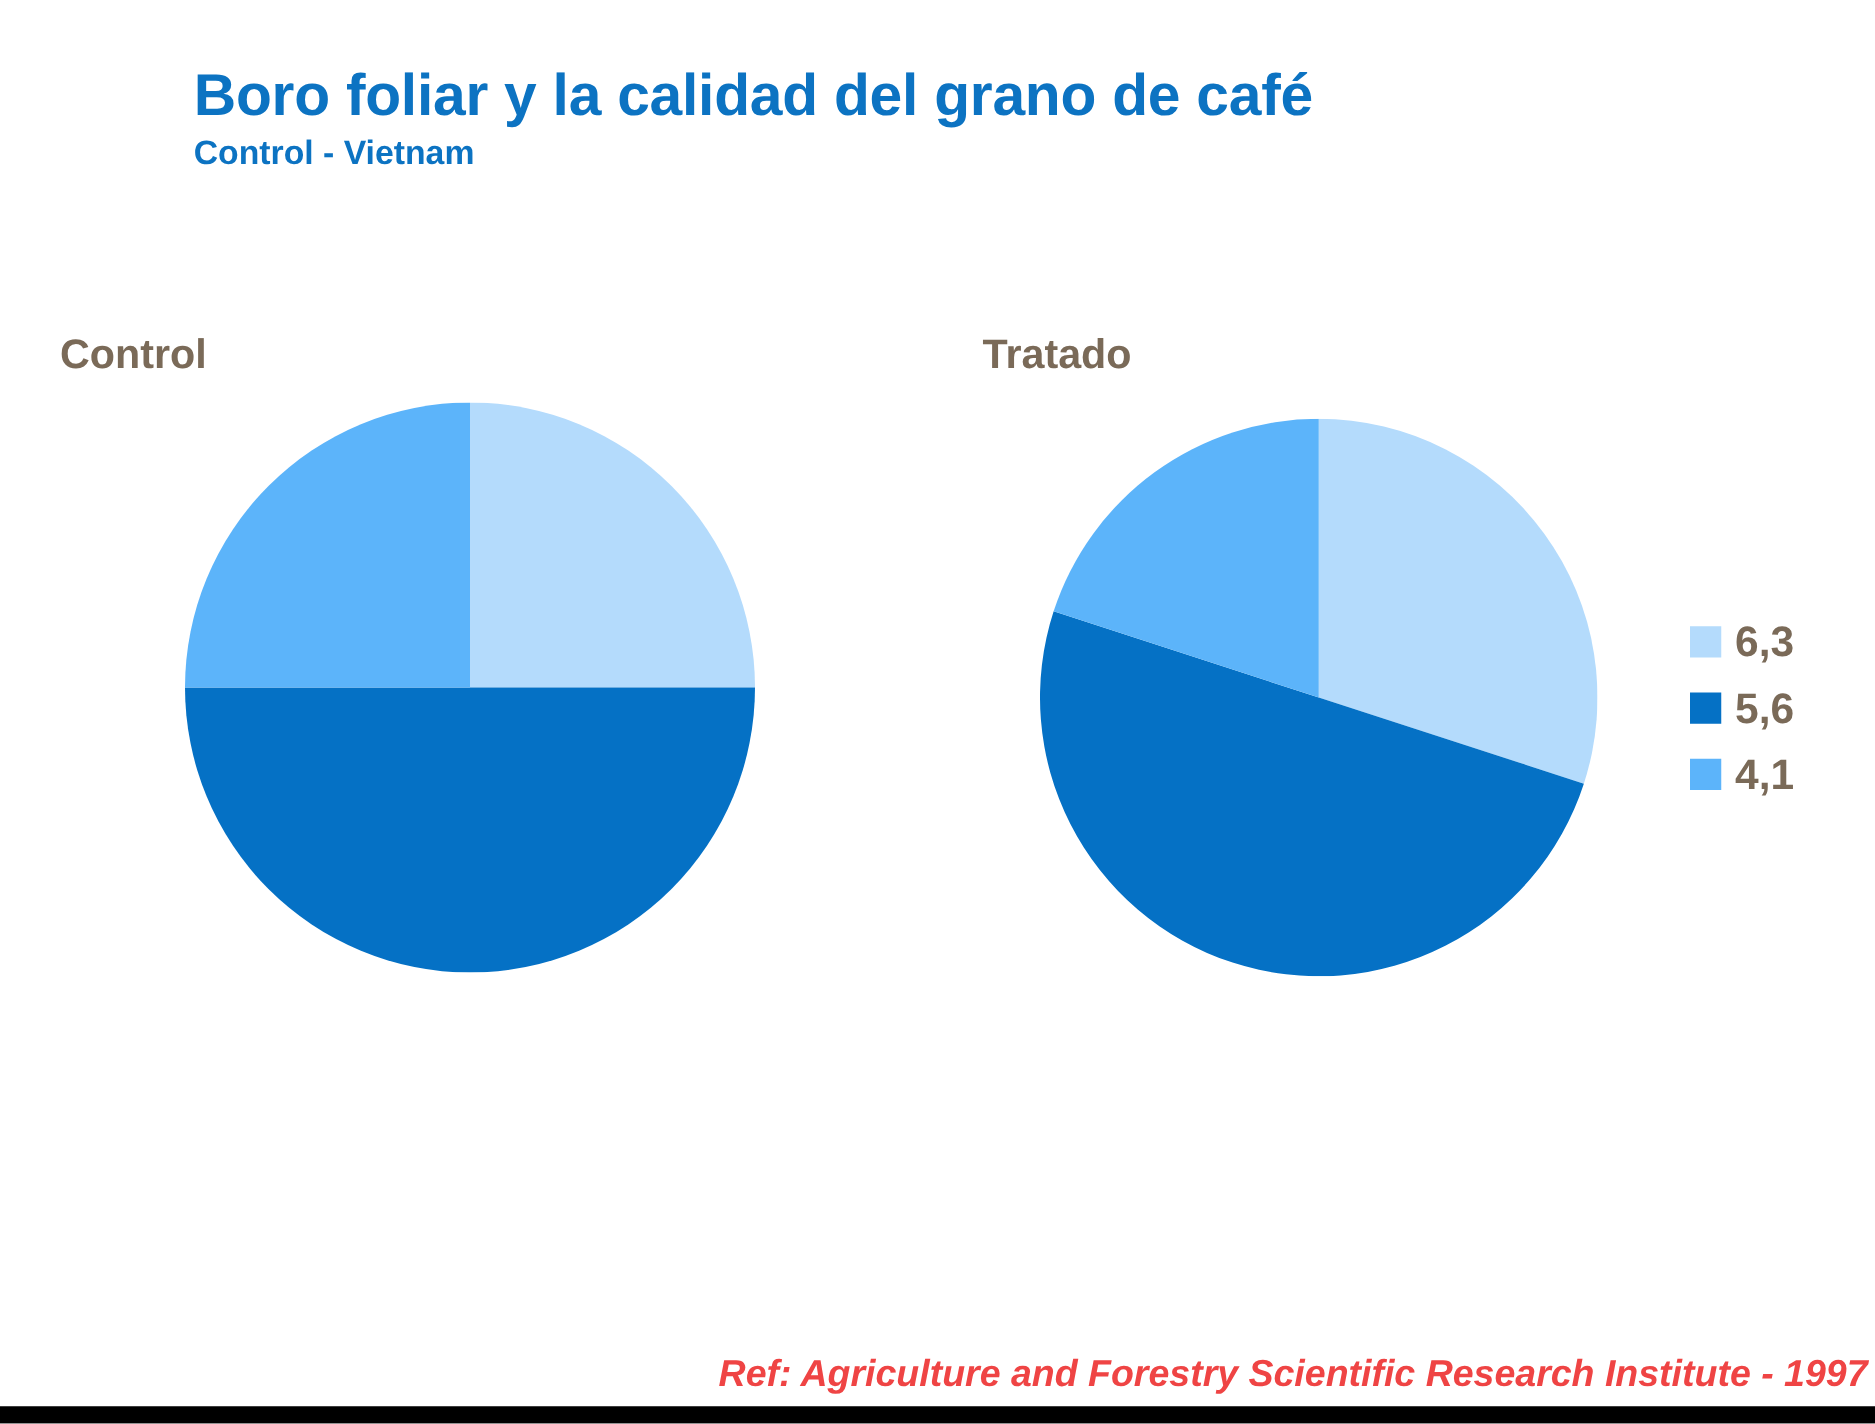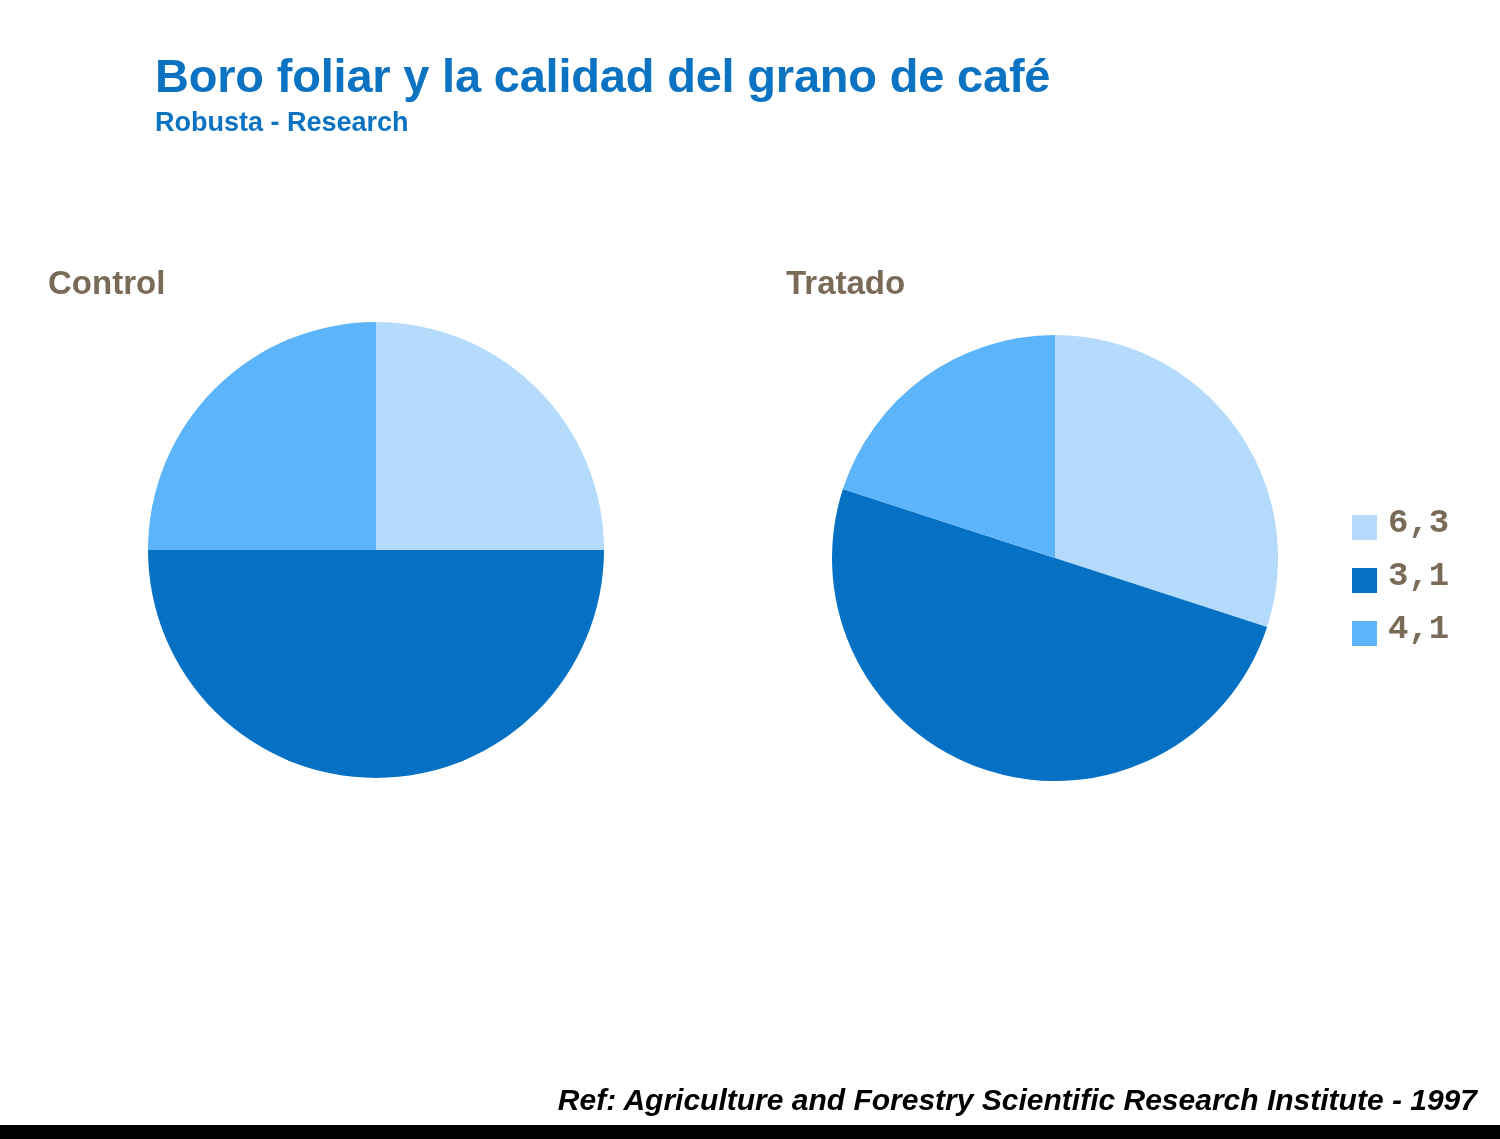--- a/index.html
+++ b/index.html
@@ -62,23 +62,22 @@
   .pie-wrap svg { display: block; width: 100%; height: 100%; }
 
   
   #legend {
     position: absolute;
     left: 1352px;
     top: 487px;
   }
   .legend-row {
     display: flex;
-    align-items: flex-end;
+    align-items: center;
     height: 53px;
-    font-family: Liberation Mono, monospace;
   }
   .legend-swatch {
     width: 25px;
     height: 25px;
     flex: 0 0 auto;
     margin-right: 11px;
   }
   .legend-label {
     font-size: 34px;
     font-weight: bold;
@@ -96,47 +95,47 @@
     text-align: center;
     font-size: 32px;
     font-weight: bold;
     color: #7A6A58;
     white-space: nowrap;
   }
 
   
   #footer-ref {
     position: absolute;
-    right: 35px;
+    right: 18px;
     top: 1083px;
     font-size: 30px;
     font-weight: bold;
     font-style: italic;
-    color: #000000;
+    color: #ef4444;
     white-space: nowrap;
   }
 
   
   #bottom-bar {
     position: absolute;
     left: 0;
     top: 1125px;
     width: 1500px;
     height: 14px;
     background: #000000;
   }
 </style>
 </head>
 <body>
 
 <div id="page">
 
   <div id="title-block">
     <div id="chart-title">Boro foliar y la calidad del grano de café</div>
-    <div id="chart-subtitle">Robusta - Research</div>
+    <div id="chart-subtitle">Control - Vietnam</div>
   </div>
 
   <div class="panel-label" id="label-control">Control</div>
   <div class="panel-label" id="label-tratado">Tratado</div>
 
   <div class="pie-wrap" id="pie-control">
     <svg viewBox="0 0 200 200" preserveAspectRatio="none">
       <g>
         <path d="M 100 100 L 100.000 0.000 A 100 100 0 0 1 200.000 100.000 Z" fill="#B4DBFC"></path>
         <path d="M 100 100 L 200.000 100.000 A 100 100 0 0 1 0.000 100.000 Z" fill="#0571C5"></path>
@@ -155,21 +154,21 @@
     </svg>
   </div>
 
   <div id="legend">
     <div class="legend-row">
       <span class="legend-swatch" style="background: rgb(180, 219, 252);"></span>
       <span class="legend-label">6,3</span>
     </div>
     <div class="legend-row">
       <span class="legend-swatch" style="background: rgb(5, 113, 197);"></span>
-      <span class="legend-label">3,1</span>
+      <span class="legend-label">5,6</span>
     </div>
     <div class="legend-row">
       <span class="legend-swatch" style="background: rgb(92, 180, 250);"></span>
       <span class="legend-label">4,1</span>
     </div>
   </div>
 
 
   <div id="footer-ref">Ref: Agriculture and Forestry Scientific Research Institute - 1997</div>
 

